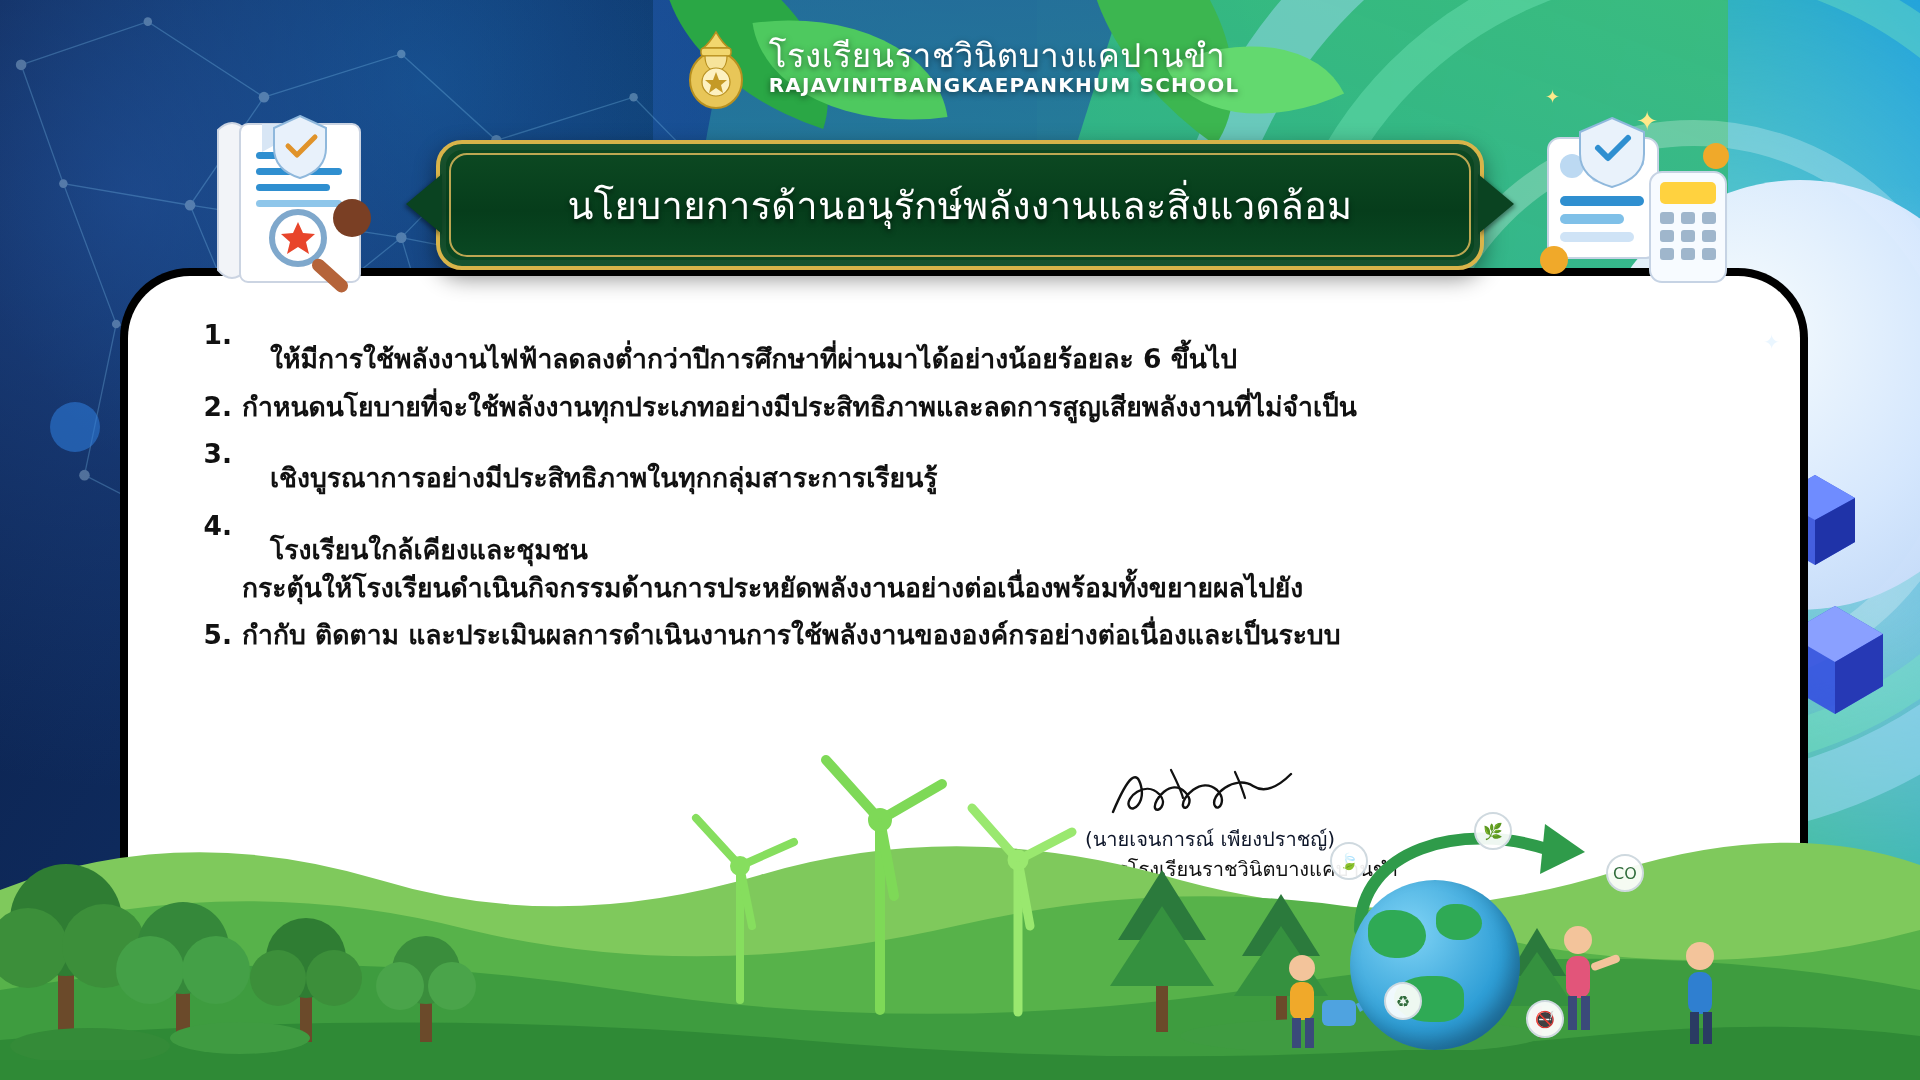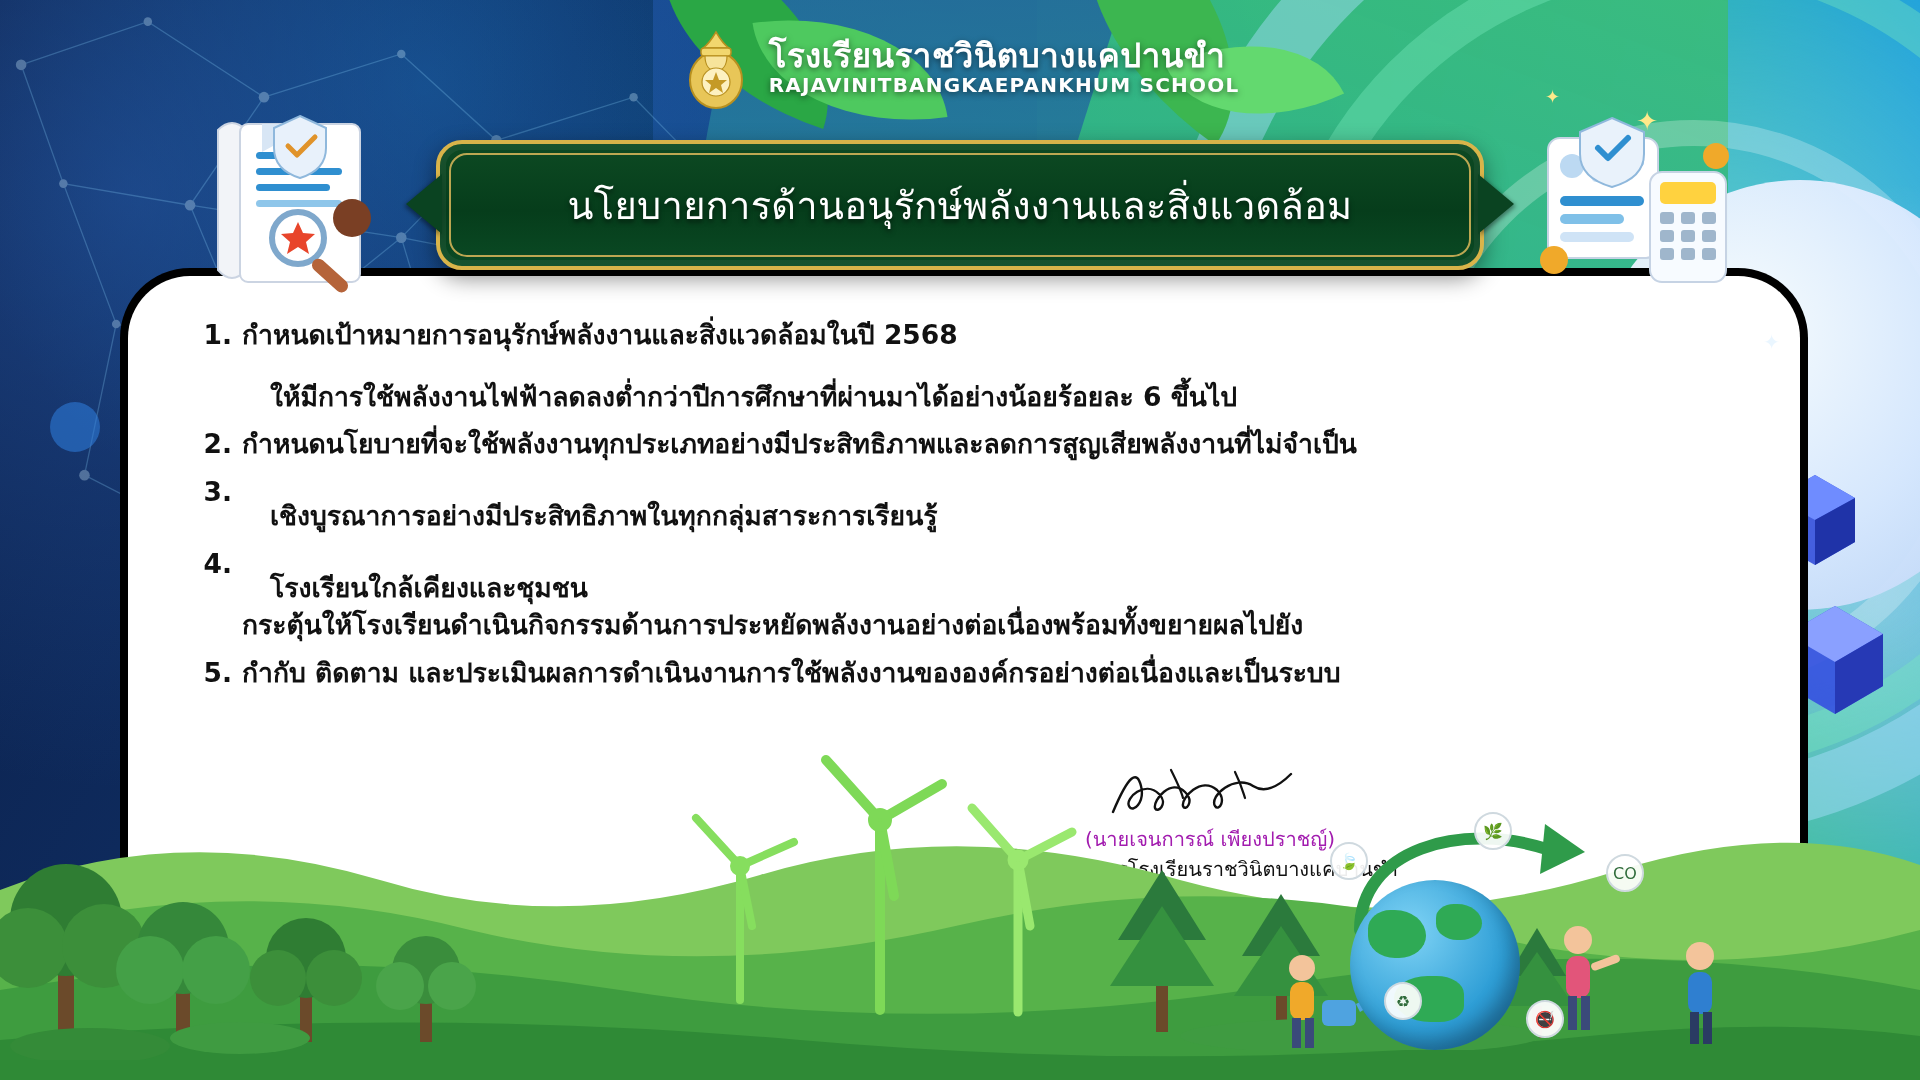--- a/index.html
+++ b/index.html
@@ -58,21 +58,21 @@
   .leaf.l2{left:760px;top:10px;width:180px;height:120px;transform:rotate(-8deg);background:#4ec95f;}
   .leaf.l3{left:1040px;top:-60px;width:240px;height:150px;transform:rotate(35deg);background:#3cb650;}
   .leaf.l4{left:1180px;top:30px;width:150px;height:100px;transform:rotate(-25deg);background:#63d96f;}
 
   
   .header{
     position:absolute;top:26px;left:0;width:100%;display:flex;justify-content:center;align-items:center;gap:18px;z-index:40;
   }
   .crest{width:70px;height:84px;position:relative;}
   .school-names{color:#fff;text-shadow:0 2px 6px rgba(0,0,0,.5);}
-  .school-th{font-size:33px;font-weight:bold;line-height:1.05;letter-spacing:.5px;}
+  .school-th{font-size:33px;font-weight:normal;line-height:1.05;letter-spacing:.5px;}
   .school-en{font-size:20px;font-weight:bold;letter-spacing:1.2px;margin-top:0;}
 
   
   .ribbon-wrap{position:absolute;top:140px;left:50%;transform:translateX(-50%);z-index:45;}
   .ribbon{
     position:relative;width:1040px;height:122px;
     background:linear-gradient(180deg,#0d4a23 0%,#063d1b 55%,#0a4a24 100%);
     border:4px solid #d9b44a;
     border-radius:26px;
     box-shadow:0 8px 22px rgba(0,0,0,.45), inset 0 0 0 6px rgba(255,255,255,.05);
@@ -104,21 +104,21 @@
   .policy-item{
     display:flex;gap:10px;font-size:26.5px;font-weight:bold;color:#111;
     line-height:1.42;margin-bottom:10px;
   }
   .policy-num{min-width:34px;text-align:right;}
   .policy-text .line{display:block;}
   .policy-text .line.indent{padding-left:28px;margin-top:24px;}
 
   .sign-block{position:absolute;right:330px;bottom:40px;text-align:center;width:520px;}
   .signature{height:58px;position:relative;margin-bottom:2px;}
-  .sign-name{font-size:20px;color:#a21caf;line-height:1.5;}
+  .sign-name{font-size:20px;color:#0f172a;line-height:1.5;}
   .sign-pos{font-size:20px;color:#111;line-height:1.5;}
 
   
   .doc-icon{position:absolute;left:200px;top:110px;z-index:46;}
   .devices-icon{position:absolute;right:182px;top:110px;z-index:46;}
   .sparkle{position:absolute;color:#ffe98a;font-size:26px;z-index:46;}
 
   
   .scene{position:absolute;left:0;bottom:0;width:100%;height:340px;z-index:30;overflow:hidden;}
   .globe{position:absolute;right:400px;bottom:30px;width:170px;height:170px;border-radius:50%;
@@ -291,21 +291,20 @@
 <div class="sparkle" style="right:360px;top:86px;font-size:18px;">✦</div>
 <div class="sparkle" style="right:140px;top:330px;color:#eaf6ff;font-size:20px;">✦</div>
 
 <div class="card-shadow"></div>
 <div class="card">
   <ul class="policy-list">
 
     <li class="policy-item">
       <span class="policy-num">1.</span>
       <span class="policy-text">
-        <span class="line">กำหนดเป้าหมายการอนุรักษ์พลังงานและสิ่งแวดล้อมในปี 2568</span>
         <span class="line indent">ให้มีการใช้พลังงานไฟฟ้าลดลงต่ำกว่าปีการศึกษาที่ผ่านมาได้อย่างน้อยร้อยละ 6 ขึ้นไป</span>
       </span>
     </li>
 
     <li class="policy-item">
       <span class="policy-num">2.</span>
       <span class="policy-text">
         <span class="line">กำหนดนโยบายที่จะใช้พลังงานทุกประเภทอย่างมีประสิทธิภาพและลดการสูญเสียพลังงานที่ไม่จำเป็น</span>
       </span>
     </li>

